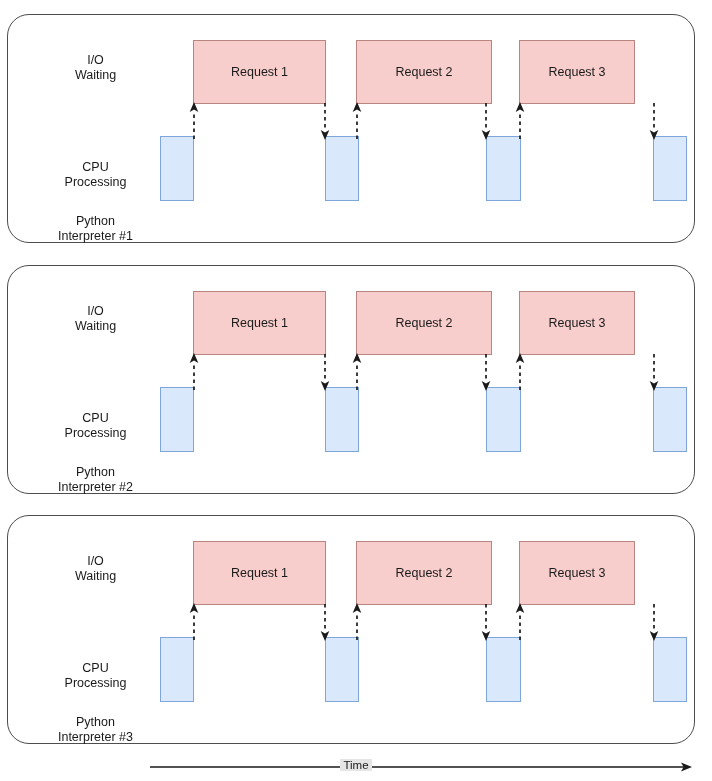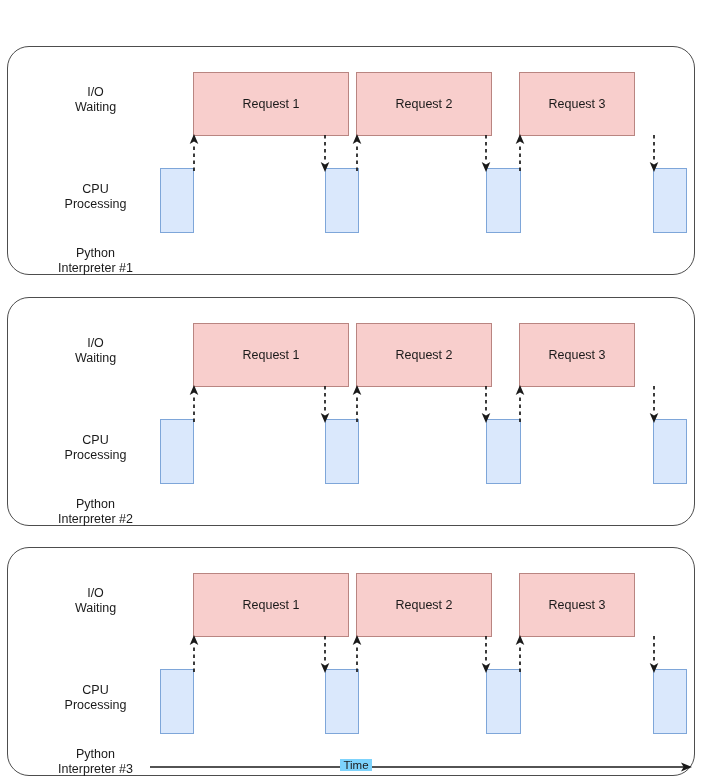--- a/index.html
+++ b/index.html
@@ -26,56 +26,55 @@
 
   
   .panel {
     position: absolute;
     left: 7px;
     width: 688px;
     box-sizing: border-box;
     border: 1.2px solid #4d4d4d;
     border-radius: 22px;
     background: #ffffff;
-    margin-top: 32px;
   }
   #panel-0 { top: 14px;  height: 229px; }
   #panel-1 { top: 265px; height: 229px; }
   #panel-2 { top: 515px; height: 229px; }
 
   
   .row-label {
     position: absolute;
     left: 30px;
     width: 115px;
     text-align: center;
     font-size: 12.5px;
     line-height: 15px;
     color: #1a1a1a;
     white-space: pre-line;
   }
   .label-io      { top: 38px; }
-  .label-cpu     { top: 135px; }
+  .label-cpu     { top: 145px; }
   .label-interp  { top: 199px; }
 
   
   .req-box {
     position: absolute;
     top: 25px;
     height: 64px;
     box-sizing: border-box;
     background: #f8cecc;
     border: 1.1px solid #b98581;
     display: flex;
     align-items: center;
     justify-content: center;
     font-size: 12.5px;
     color: #1a1a1a;
   }
-  .req-0 { left: 185px; width: 156px; }
+  .req-0 { left: 185px; width: 133px; }
   .req-1 { left: 348px; width: 136px; }
   .req-2 { left: 511px; width: 116px; }
 
   
   .cpu-box {
     position: absolute;
     top: 121px;
     height: 65px;
     box-sizing: border-box;
     background: #dae8fc;
@@ -110,21 +109,21 @@
     position: absolute;
     left: 0;
     top: 759px;
     width: 712px;
     text-align: center;
     font-size: 11.5px;
     color: #1a1a1a;
     background: transparent;
   }
   #time-label span {
-    background: #7dd3fc;
+    background: #e5e5e5;
     padding: 0 3px;
   }
 </style>
 </head>
 <body>
 
 <div id="canvas">
 
   <div class="panel" id="panel-0">
     <div class="row-label label-io">I/O

